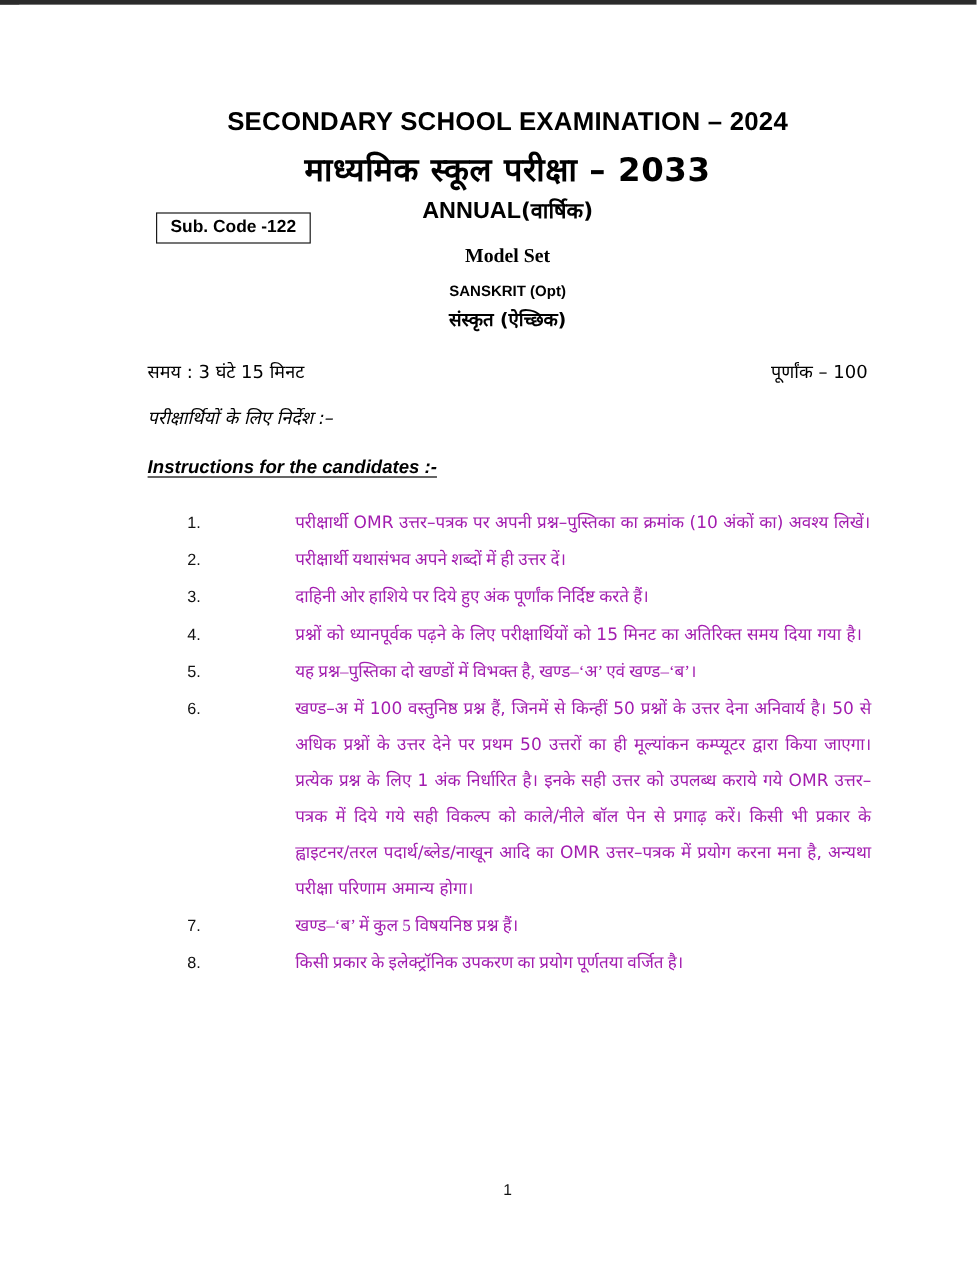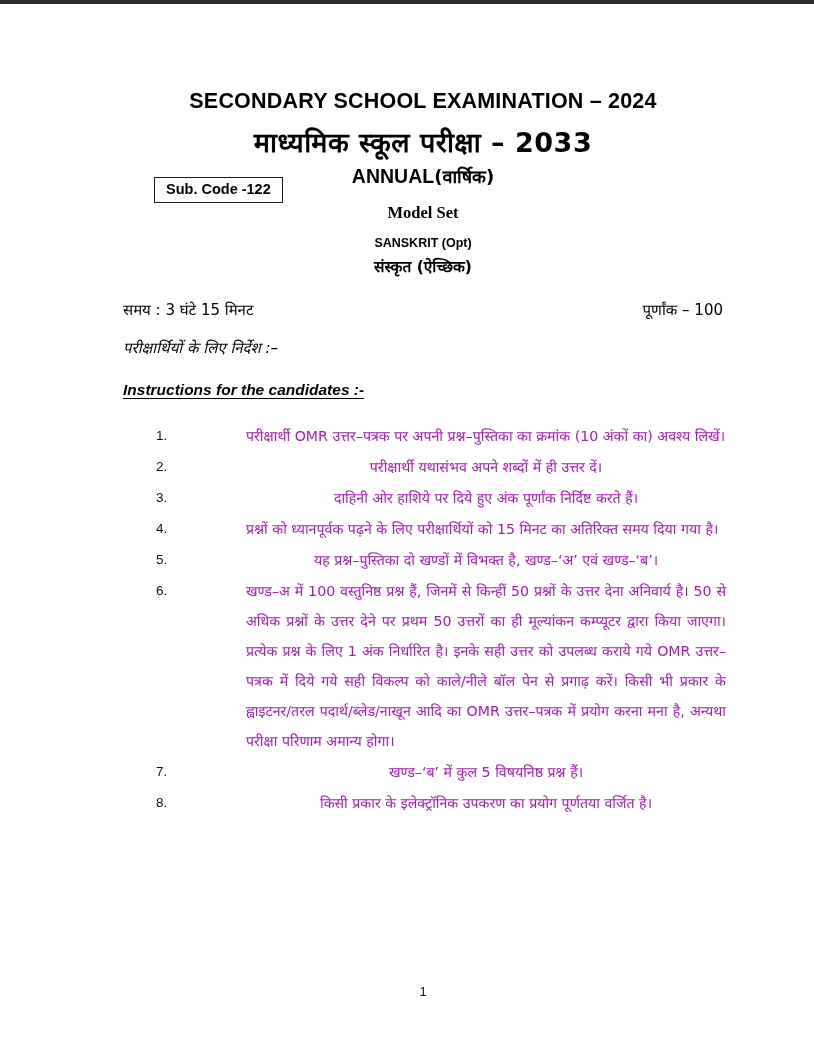--- a/index.html
+++ b/index.html
@@ -110,21 +110,20 @@
     top: 173px;
     border: 1.6px solid #1a1a1a;
     padding: 4px 11px 5px 11px;
     font-family: "Liberation Sans", sans-serif;
     font-weight: bold;
     font-size: 14.5px;
     color: #000;
     background: #ffffff;
     line-height: 1.0;
     white-space: nowrap;
-    margin-left: 24px;
   }
 
   
   .meta-row {
     position: relative;
     margin: 0 auto;
     width: 600px;
     padding-top: 22px;
     font-family: "DejaVu Sans", sans-serif;
     font-size: 15px;
@@ -201,21 +200,22 @@
     font-size: 14.2px;
     line-height: 30px;
     color: #a21caf;
     text-align: justify;
     text-justify: inter-word;
     padding-right: 0;
     hyphens: none;
     margin-left: 32px;
   }
   .instr-text.nojustify {
-    text-align: center;
+    text-align: left;
+    font-family: Liberation Serif, serif;
   }
 
   
   .page-number {
     position: absolute;
     left: 0;
     width: 814px;
     top: 980px;
     text-align: center;
     font-family: "Liberation Sans", sans-serif;

